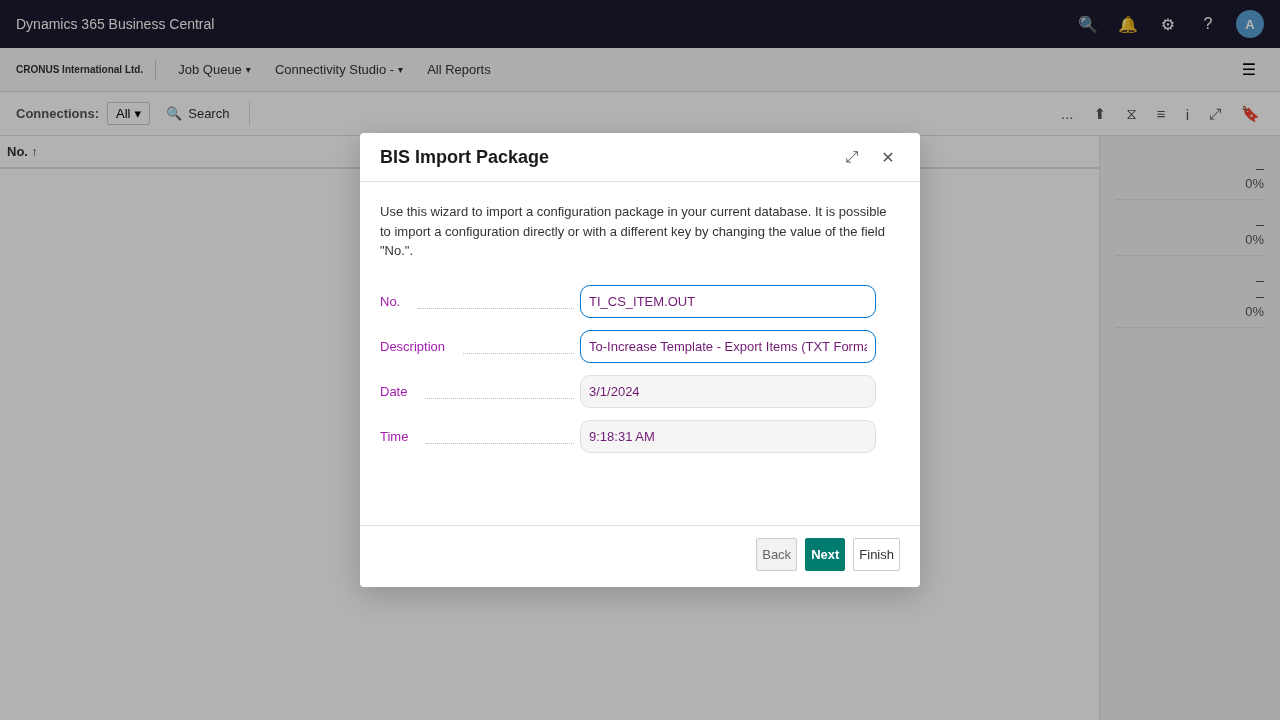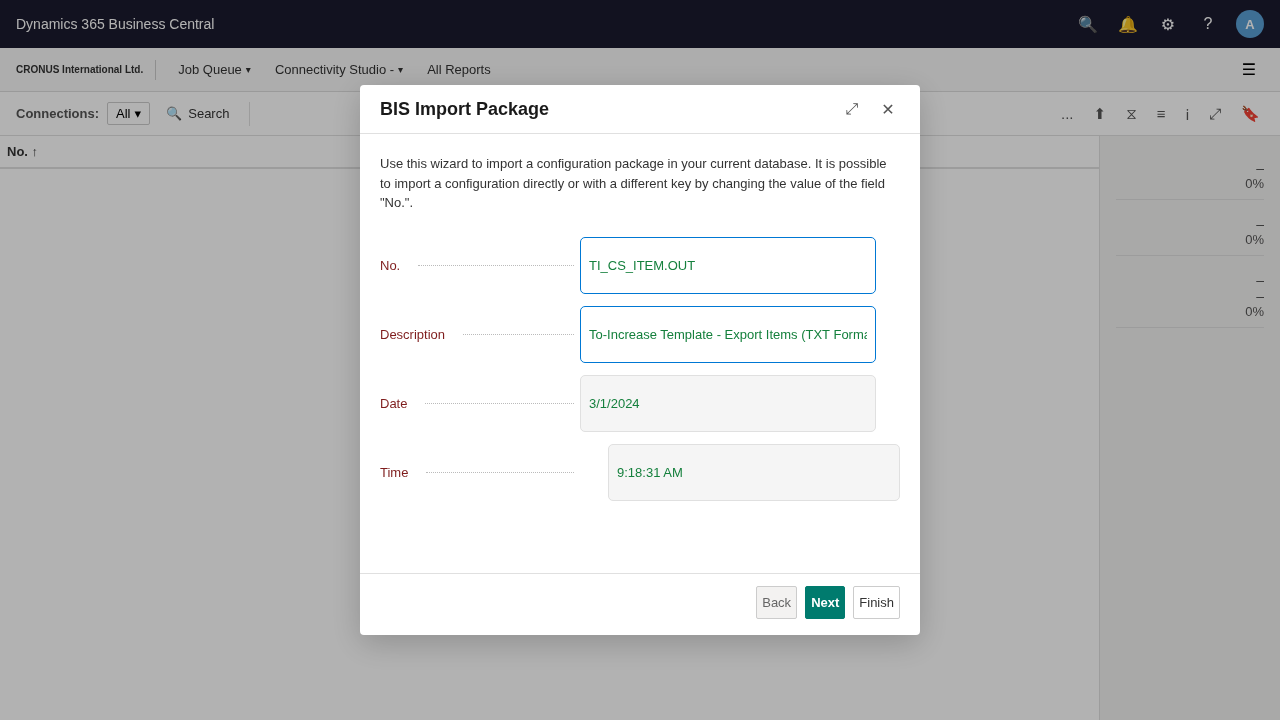--- a/index.html
+++ b/index.html
@@ -239,34 +239,34 @@
 
     
     .form-row {
       display: flex;
       align-items: center;
       margin-bottom: 12px;
     }
     .form-label {
       width: 200px;
       font-size: 13px;
-      color: #7f1d1d;
+      color: #a21caf;
       flex-shrink: 0;
       display: flex;
-      align-items: center;
+      align-items: flex-end;
       gap: 14px;
     }
     .form-value {
       width: 296px;
-      padding: 20px 8px;
+      padding: 8px 8px;
       font-size: 13px;
       background: #f5f5f5;
       border: 1px solid #e0e0e0;
-      color: #15803d;
-      border-radius: 5px;
+      color: #701a75;
+      border-radius: 10px;
     }
     .form-value-editable {
       background: white;
       border: 1px solid #0078d4;
     }
 
     .dialog-spacer { height: 60px; }
 
     .dialog-footer-line {
       border-top: 1px solid #e0e0e0;
@@ -424,21 +424,21 @@
         <div class="form-value" style="width:296px;display:flex;align-items:center;">
           <span>3/1/2024</span>
         </div>
       </div>
 
       <div class="form-row">
         <span class="form-label">
           <span>Time</span>
           <span style="flex:1;border-bottom:1px dotted #bbb;margin:0 6px 0 4px;"></span>
         </span>
-        <div class="form-value" style="width:296px;display:flex;align-items:center;margin-left:28px;">
+        <div class="form-value" style="width:296px;display:flex;align-items:center;">
           <span>9:18:31 AM</span>
         </div>
       </div>
 
       <div class="dialog-spacer"></div>
     </div>
 
     <div class="dialog-footer-line"></div>
 
     <div class="dialog-footer">

